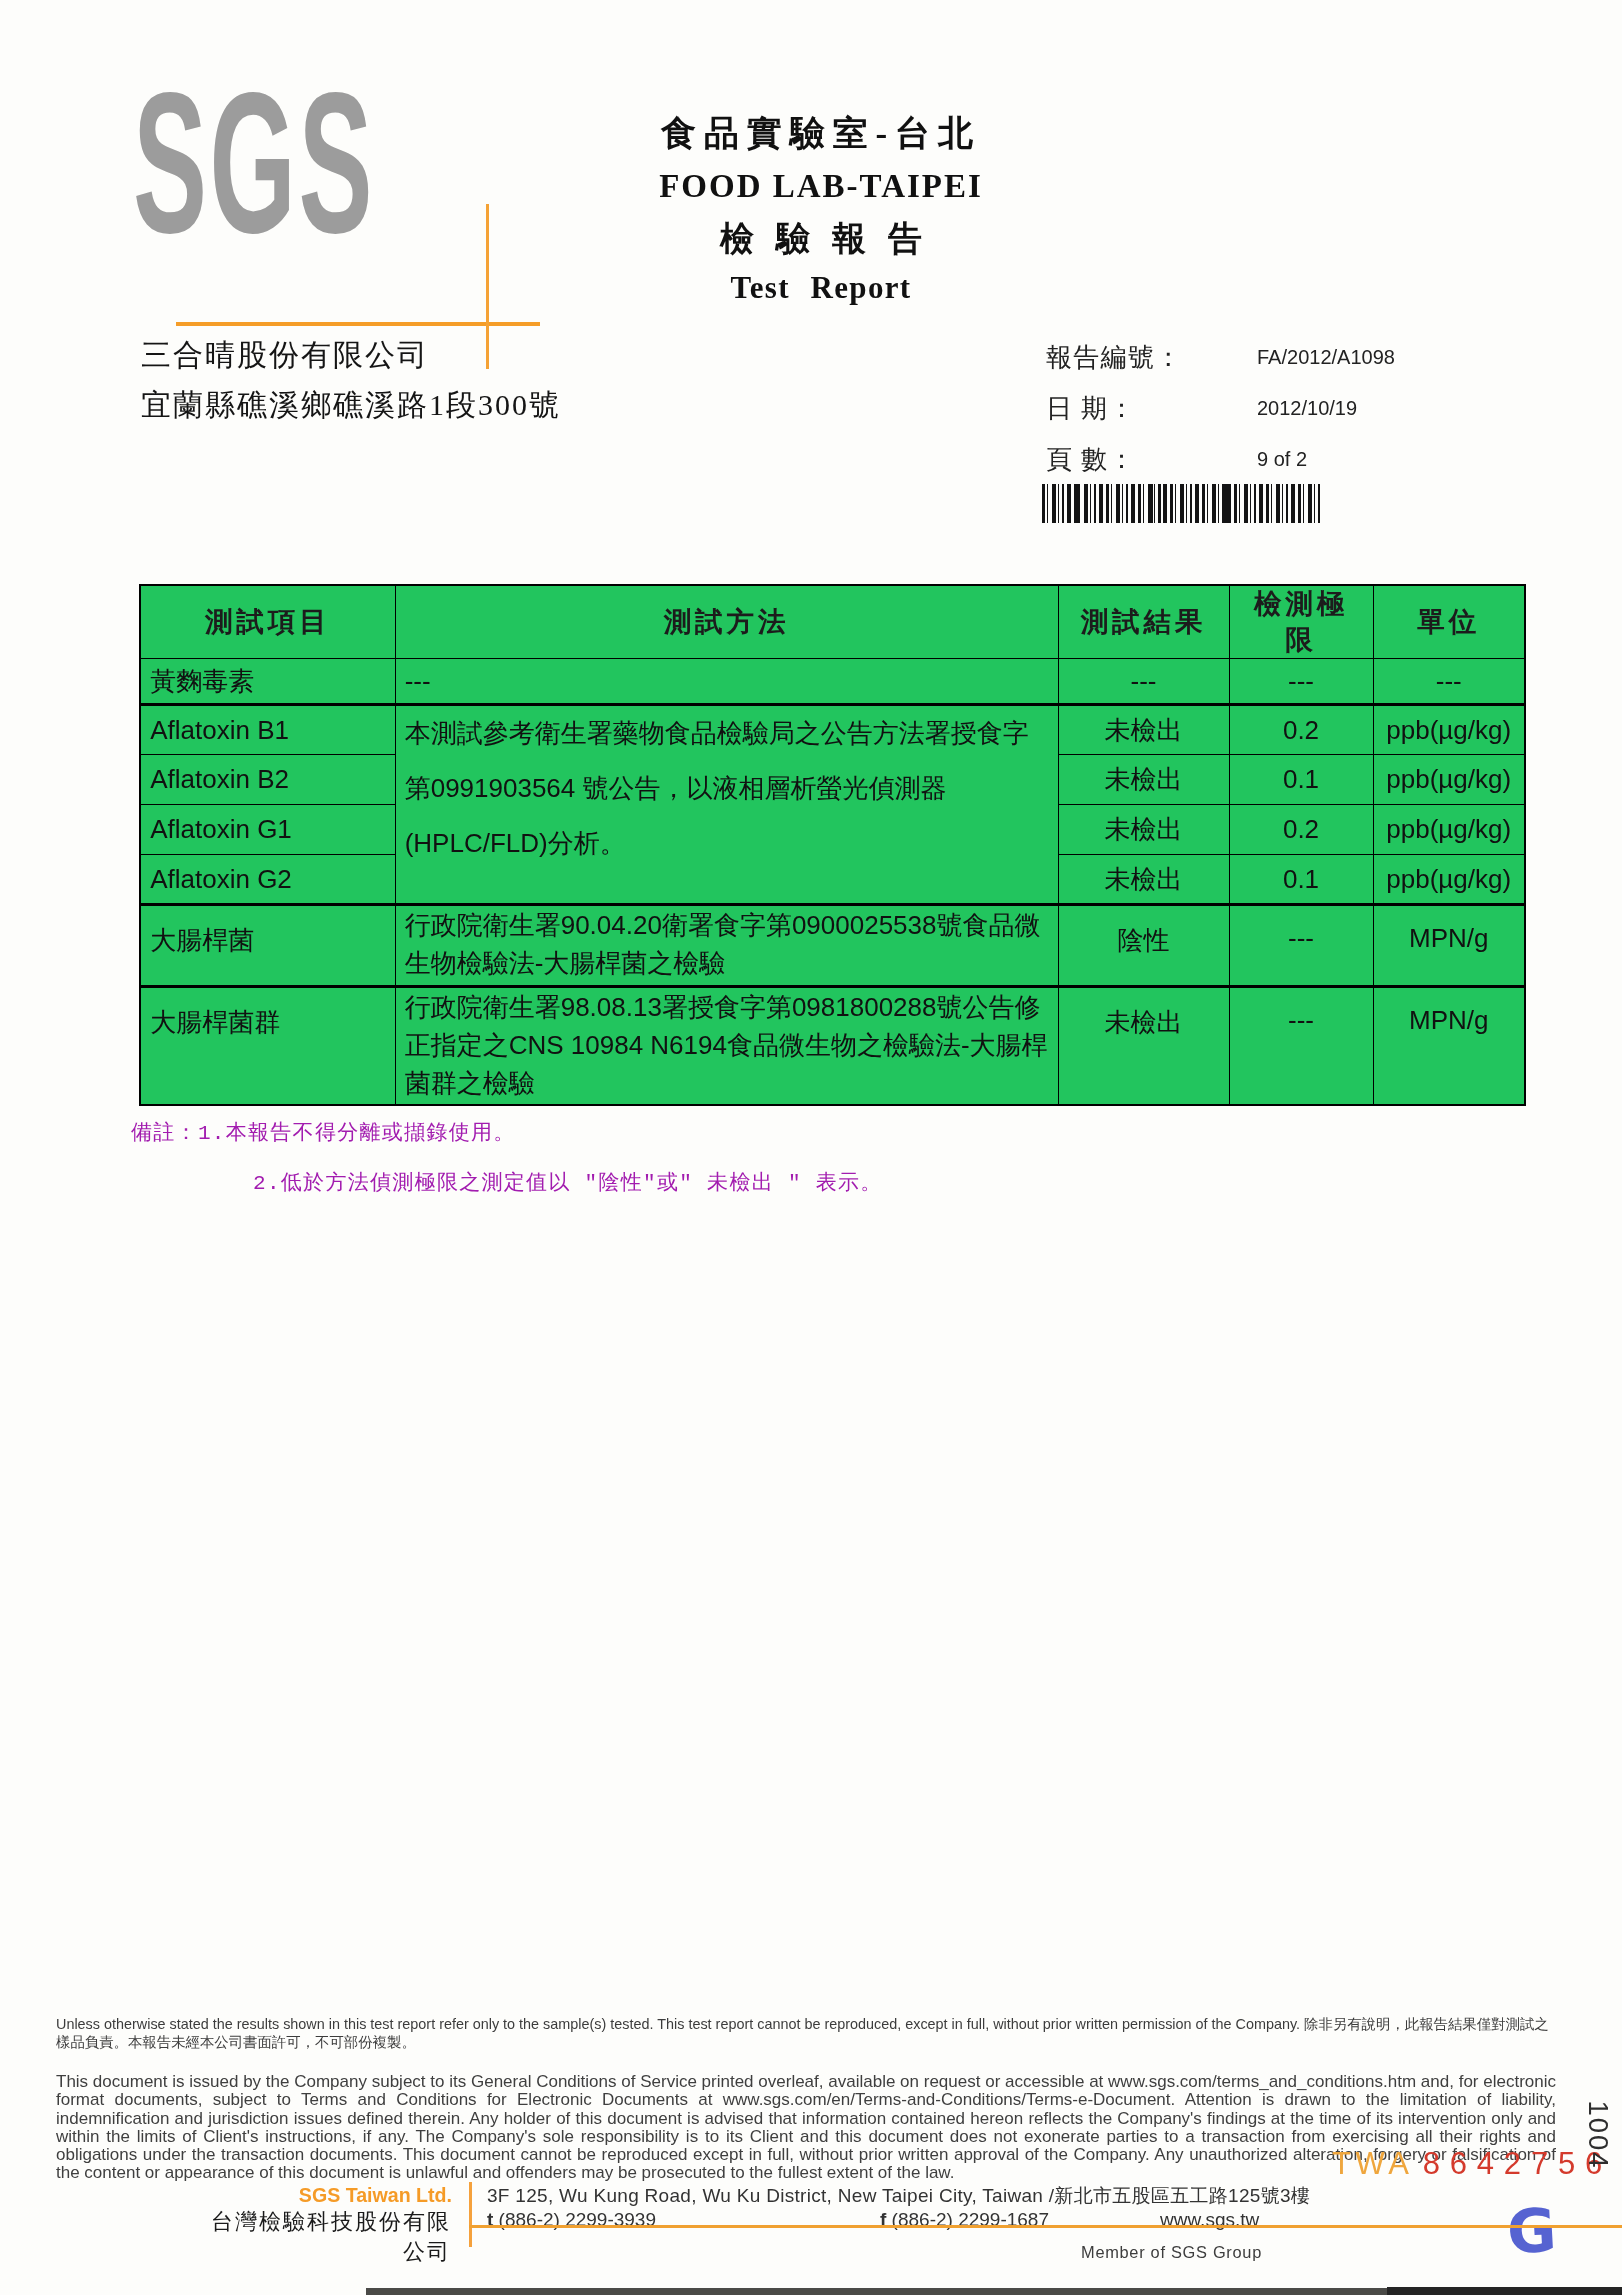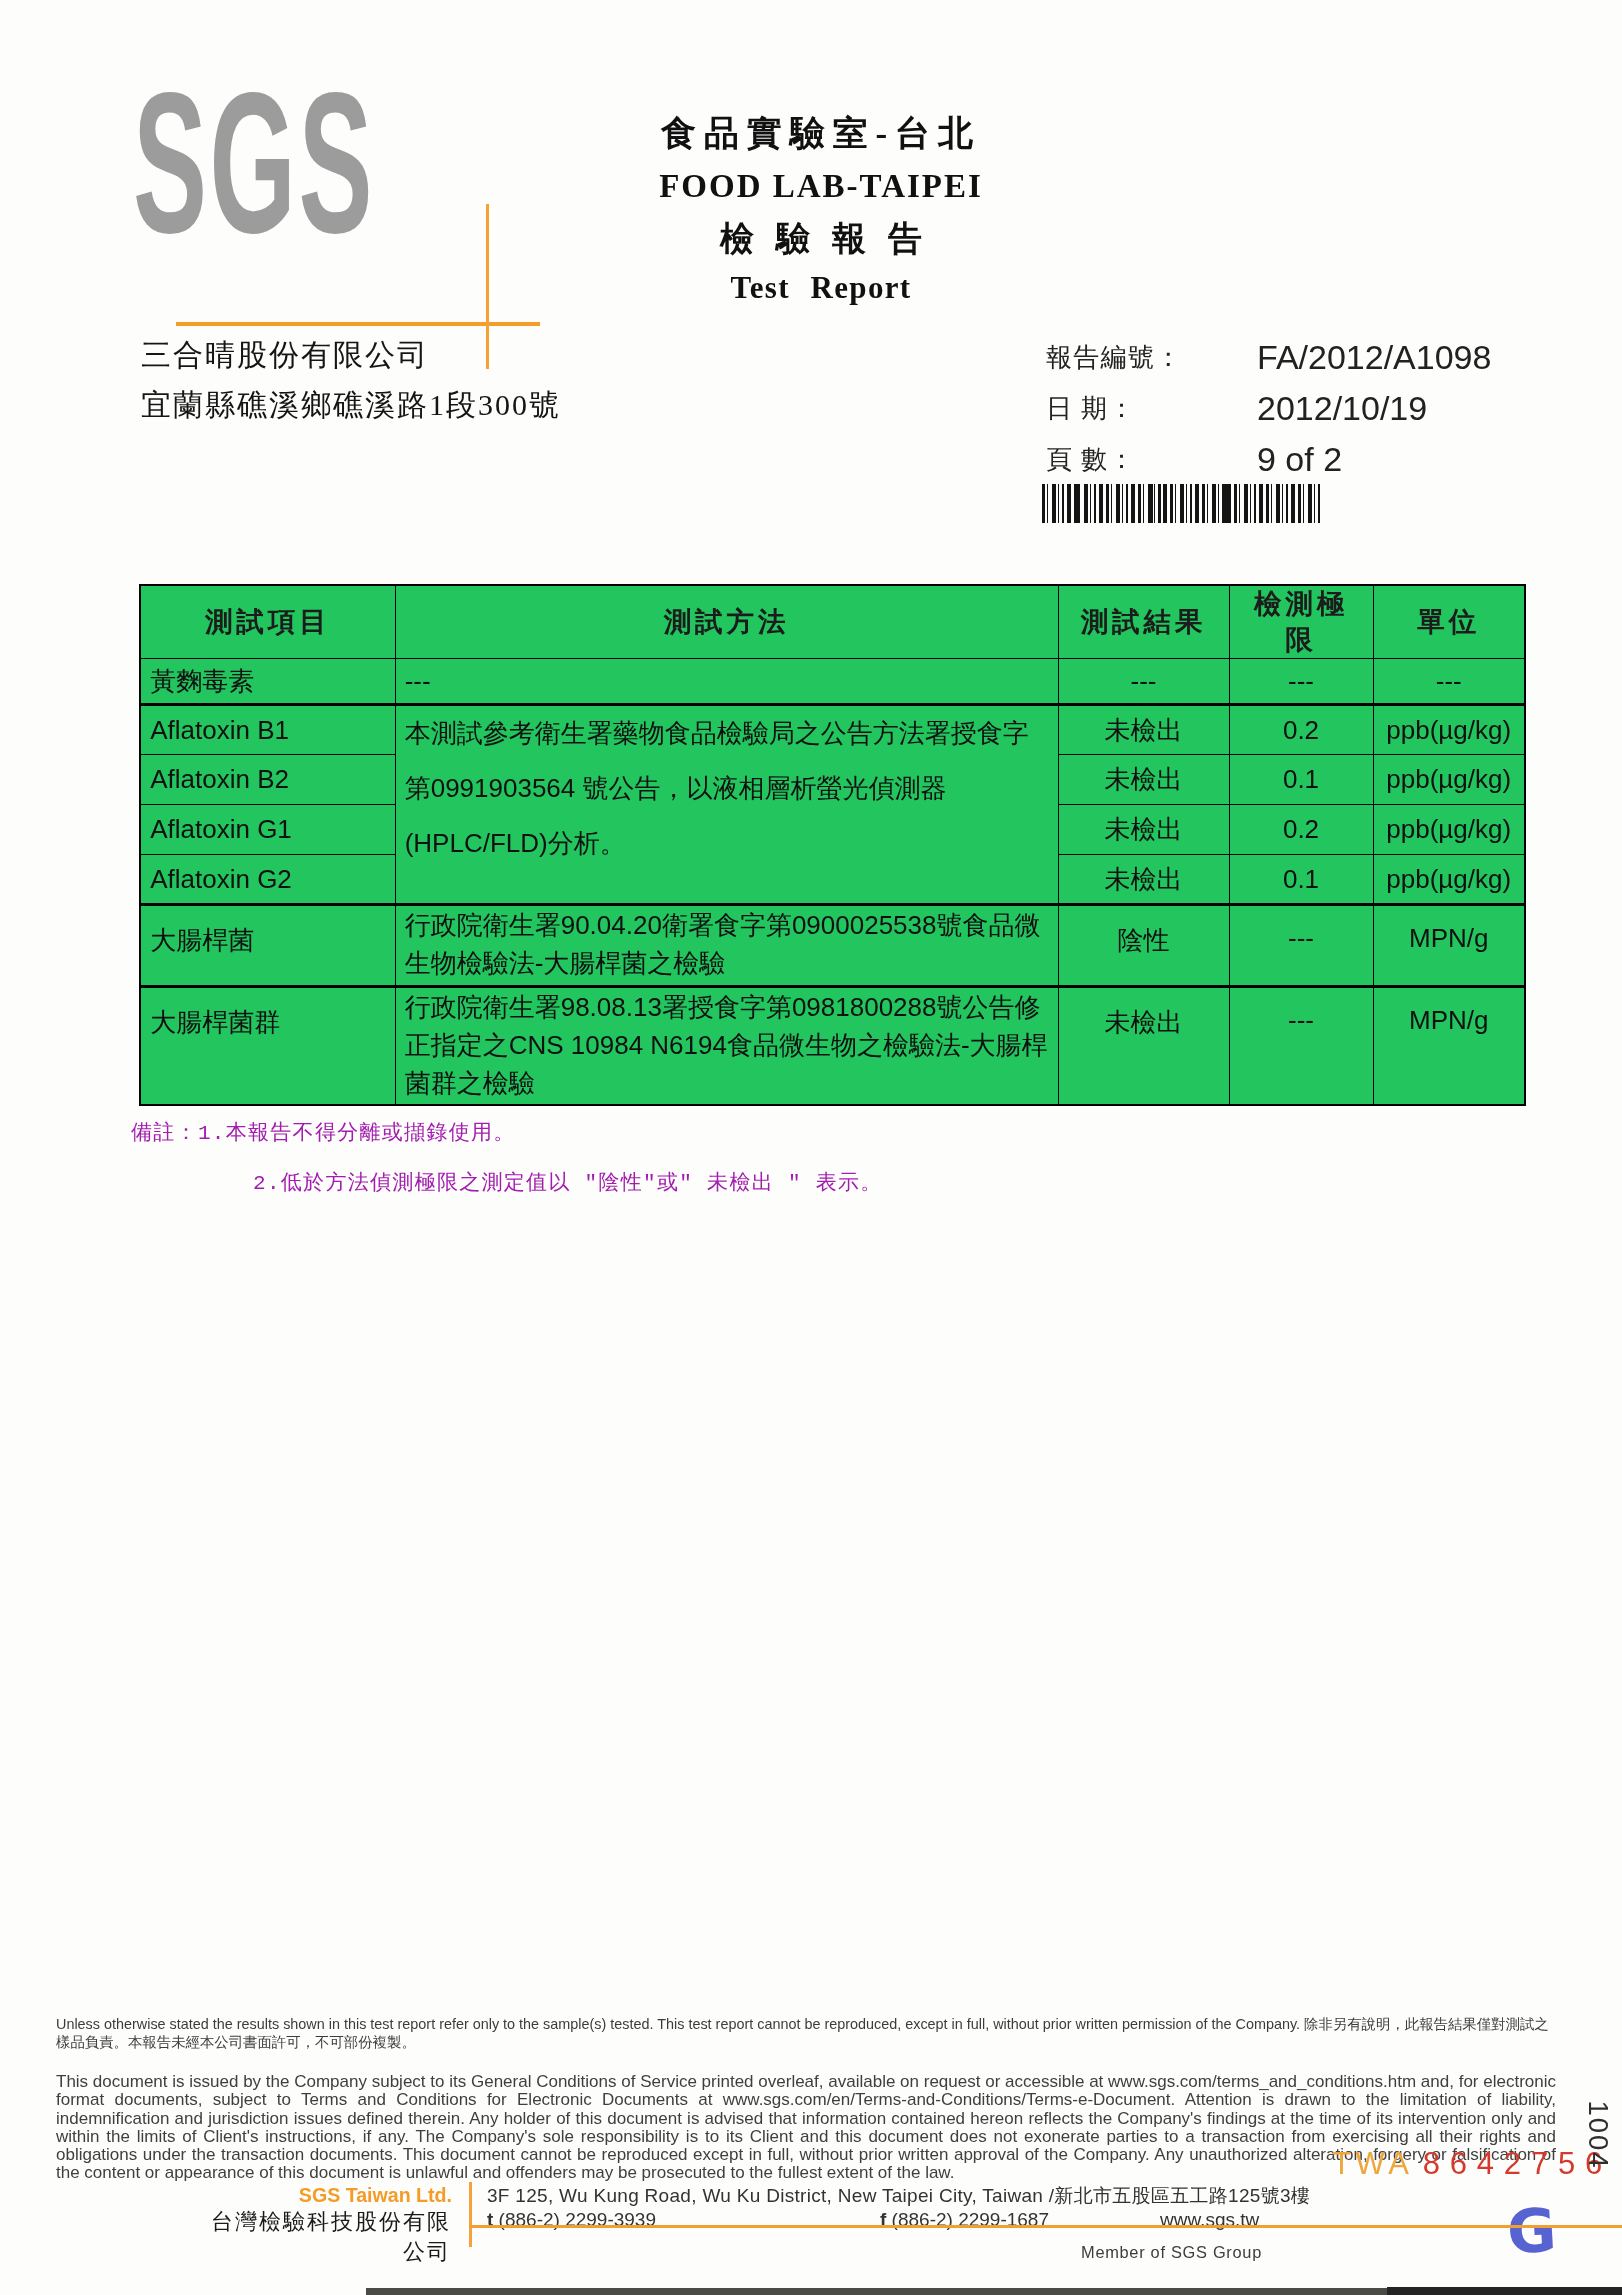--- a/index.html
+++ b/index.html
@@ -21,21 +21,21 @@
   .t-en1{font-size:33px;font-weight:bold;letter-spacing:2px;margin-top:10.5px;}
   .t-zh2{font-size:34px;font-weight:bold;letter-spacing:22px;margin-top:11.8px;text-indent:22px;}
   .t-en2{font-size:31px;font-weight:bold;letter-spacing:1.3px;word-spacing:11.8px;margin-top:7.9px;}
   
   .client{position:absolute;left:141px;top:330px;
     font-family:"Liberation Serif","DejaVu Serif",serif;font-size:30px;line-height:50px;letter-spacing:2px;color:#151515;}
   .rinfo{position:absolute;left:1046px;top:332px;font-size:29px;}
   .rinfo .row{height:51px;display:flex;align-items:center;gap:44px;}
   .rinfo .lbl{display:inline-block;width:167px;
     font-family:"Liberation Serif","DejaVu Serif",serif;font-size:26px;letter-spacing:1.3px;color:#222;}
-  .rinfo .val{font-size:34px;color:#222;}
+  .rinfo .val{font-size:20px;color:#222;}
   
   .barcode{position:absolute;left:1042px;top:484px;width:280px;height:39px;
     background:
       repeating-linear-gradient(90deg,#141414 0 2.6px,transparent 2.6px 4.6px,#141414 4.6px 5.9px,transparent 5.9px 9.8px,#141414 9.8px 13.7px,transparent 13.7px 15.7px,#141414 15.7px 17px,transparent 17px 20px,#141414 20px 21.6px,transparent 21.6px 25px,#141414 25px 29.4px,transparent 29.4px 32px),
       repeating-linear-gradient(90deg,transparent 0 34px,#141414 34px 37px,transparent 37px 44px,#141414 44px 45px,transparent 45px 74px);
   }
   
   table.results{position:absolute;left:139px;top:584px;width:1386px;
     border-collapse:collapse;table-layout:fixed;background:#22c55e;}
   table.results th,table.results td{border:1.3px solid #000;padding:0 9.2px;overflow:hidden;}

